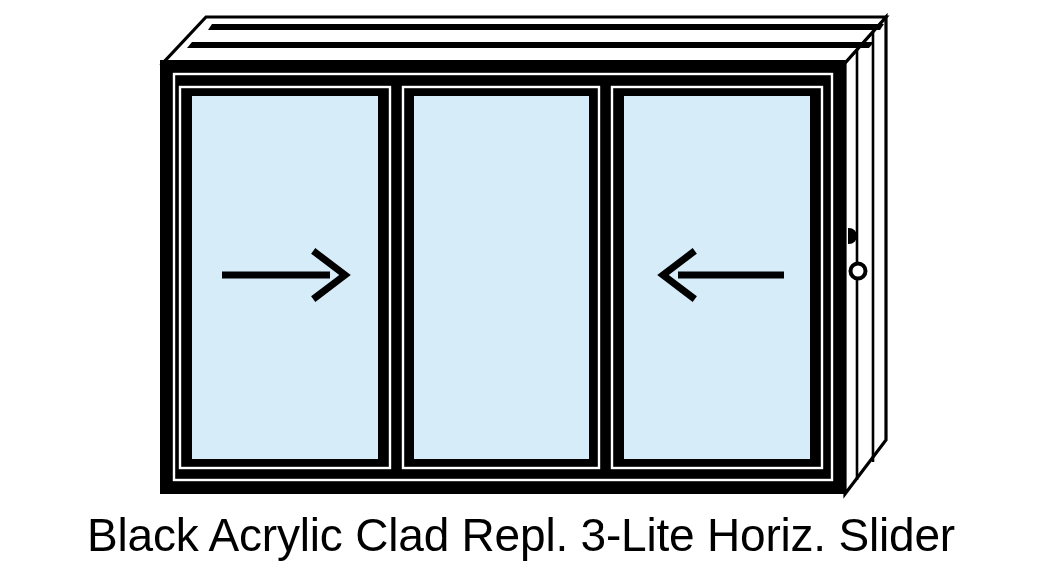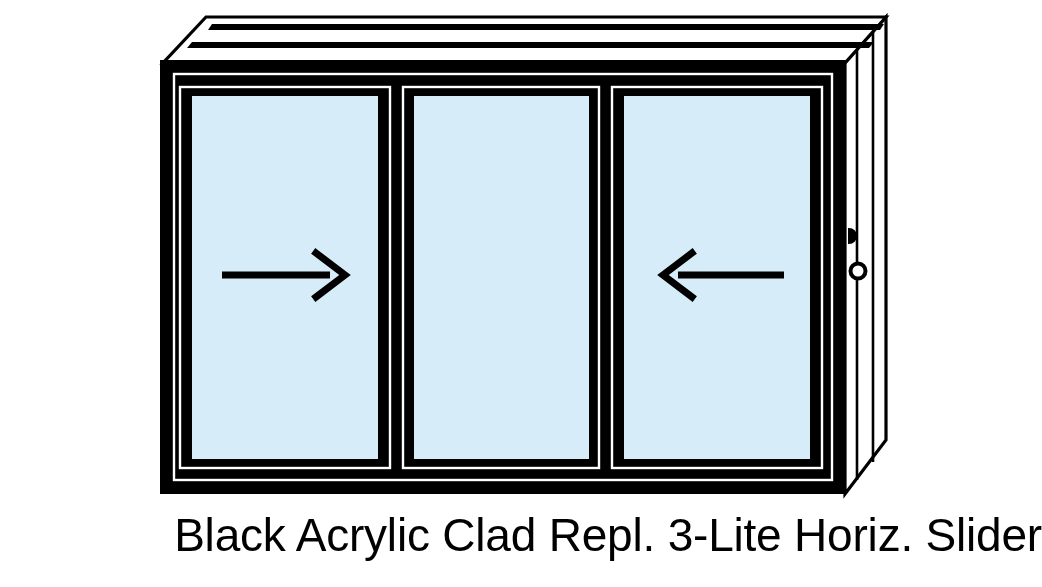--- a/index.html
+++ b/index.html
@@ -25,21 +25,21 @@
     top: 0;
     width: 1042px;
     height: 520px;
     display: block;
   }
   #caption {
     position: absolute;
     left: 0;
     top: 508px;
     width: 1042px;
-    text-align: right;
+    text-align: center;
     font-family: "Liberation Sans", sans-serif;
     font-size: 46px;
     font-weight: 400;
     letter-spacing: -0.2px;
     color: #000000;
     white-space: nowrap;
   }
 </style>
 </head>
 <body>

